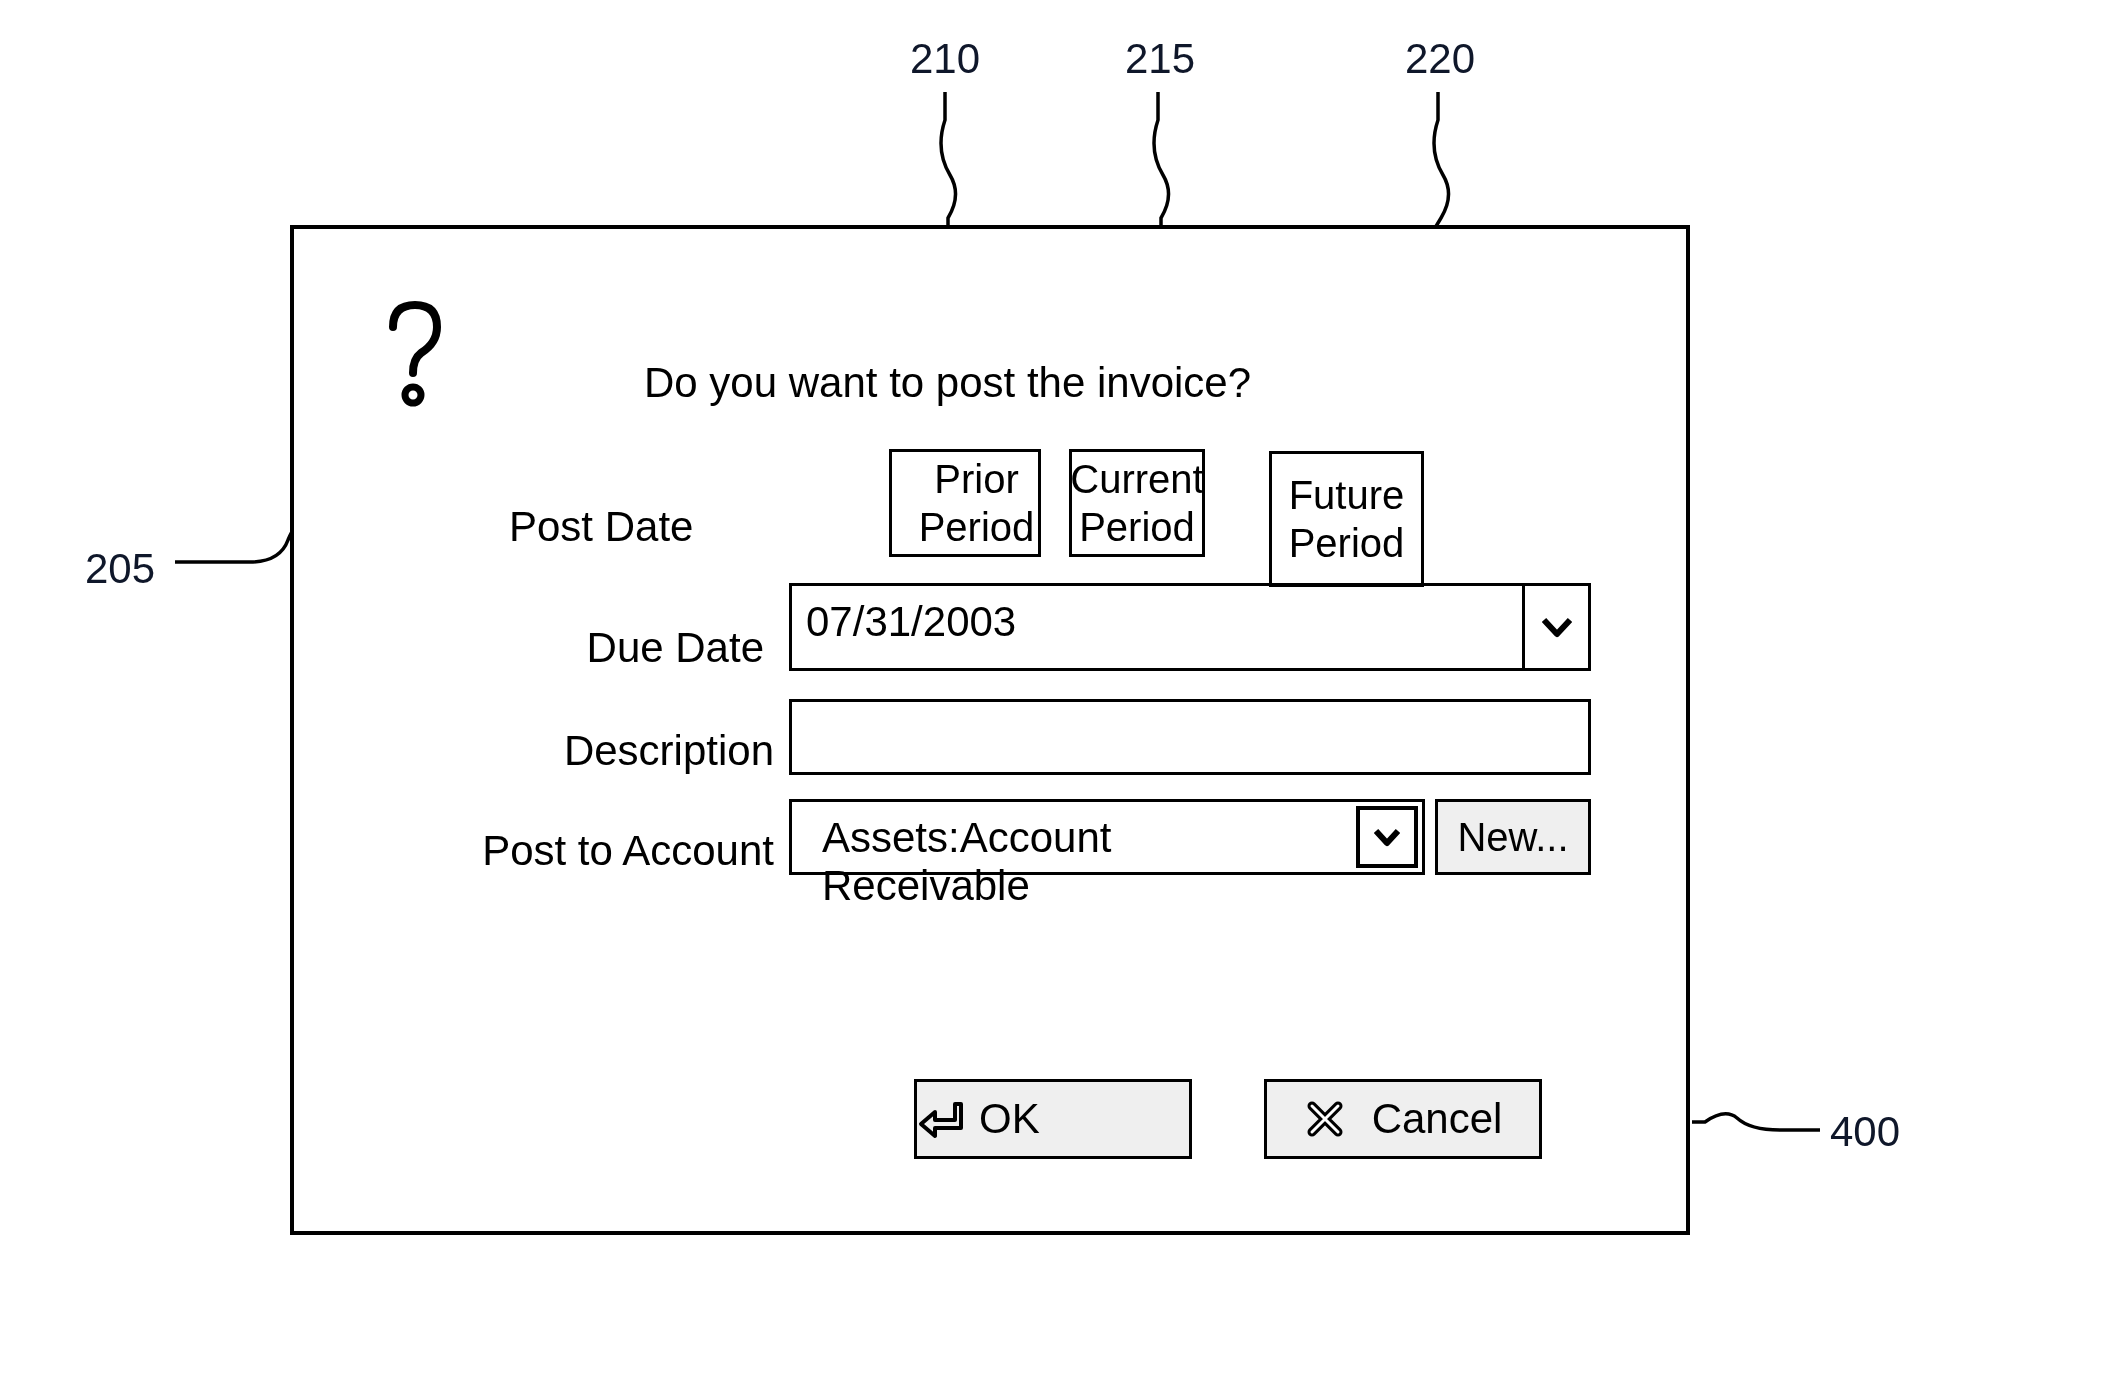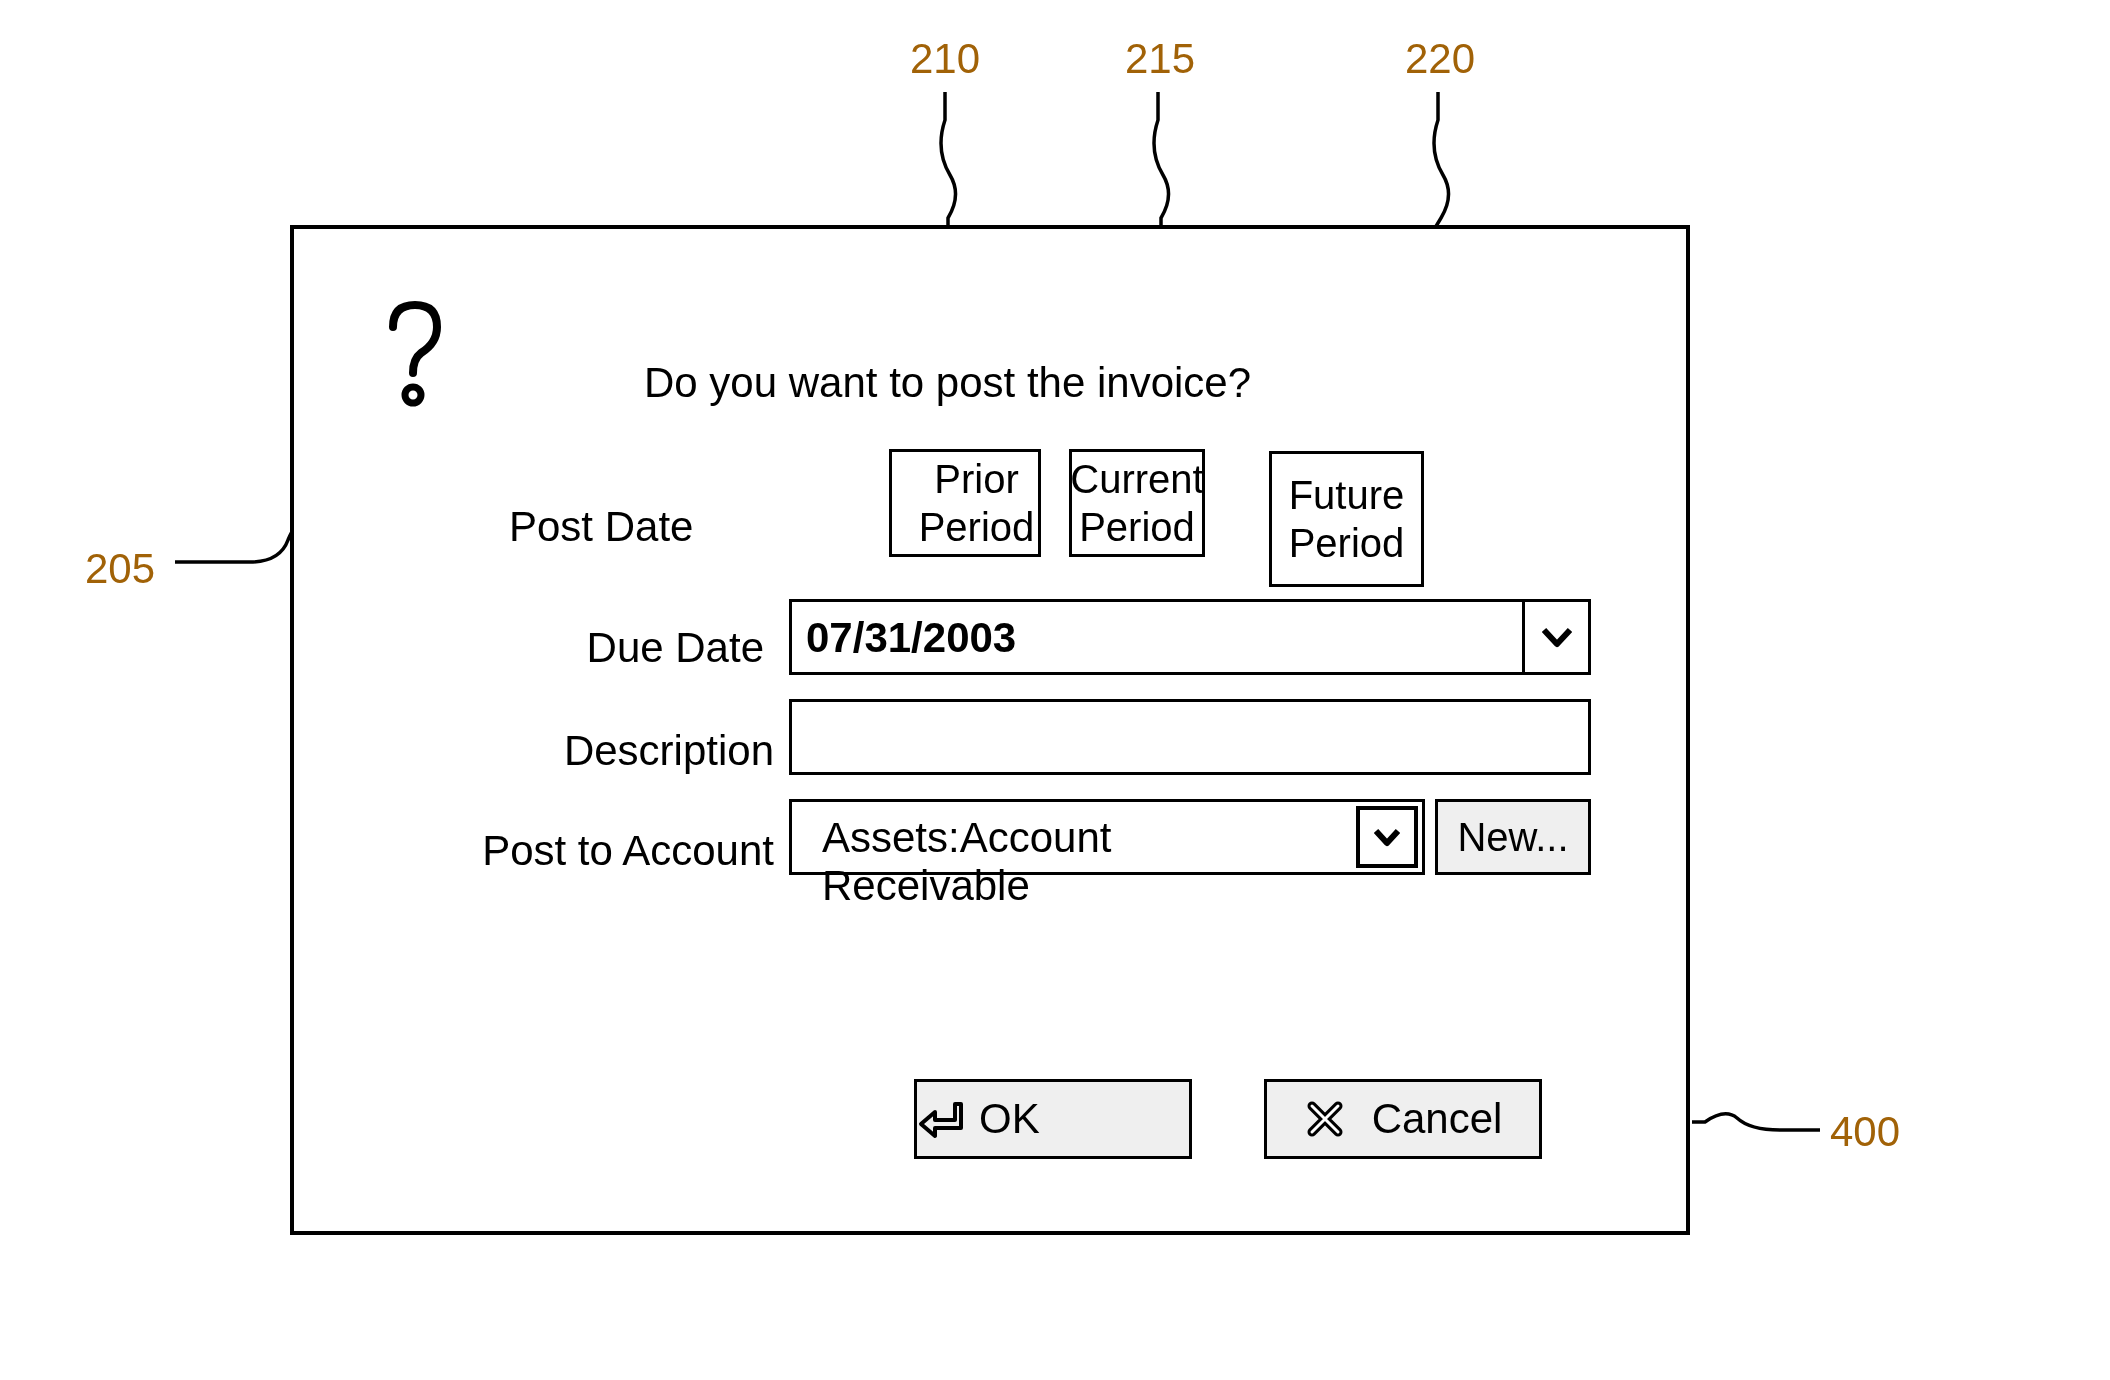--- a/index.html
+++ b/index.html
@@ -6,21 +6,21 @@
     body {
       font-family: Arial, Helvetica, sans-serif;
       background: #fff;
       width: 2110px;
       height: 1380px;
       position: relative;
     }
     .callout {
       position: absolute;
       font-size: 42px;
-      color: #a16207;
+      color: #0f172a;
     }
     .callout-line {
       position: absolute;
       stroke: #000;
       stroke-width: 3.5;
       fill: none;
     }
     .dialog {
       position: absolute;
       left: 290px;
@@ -70,26 +70,25 @@
       font-size: 42px;
       text-align: right;
     }
     .due-date-label { left: 255px; top: 395px; width: 215px; }
     .description-label { left: 215px; top: 498px; width: 265px; }
     .post-account-label { left: 95px; top: 598px; width: 385px; }
 
     .due-date-field {
       position: absolute;
       left: 495px;
-      top: 370px;
+      top: 354px;
       width: 802px;
-      height: 76px;
-      border: 3.5px solid #000;
-      display: flex;
-      font-weight: bold;
+      height: 88px;
+      border: 3.5px solid #000;
+      display: flex;
     }
     .due-date-field .value {
       flex: 1;
       padding: 12px 14px;
       font-size: 42px;
     }
     .due-date-field .dropdown-btn {
       width: 66px;
       border-left: 3.5px solid #000;
       display: flex;

